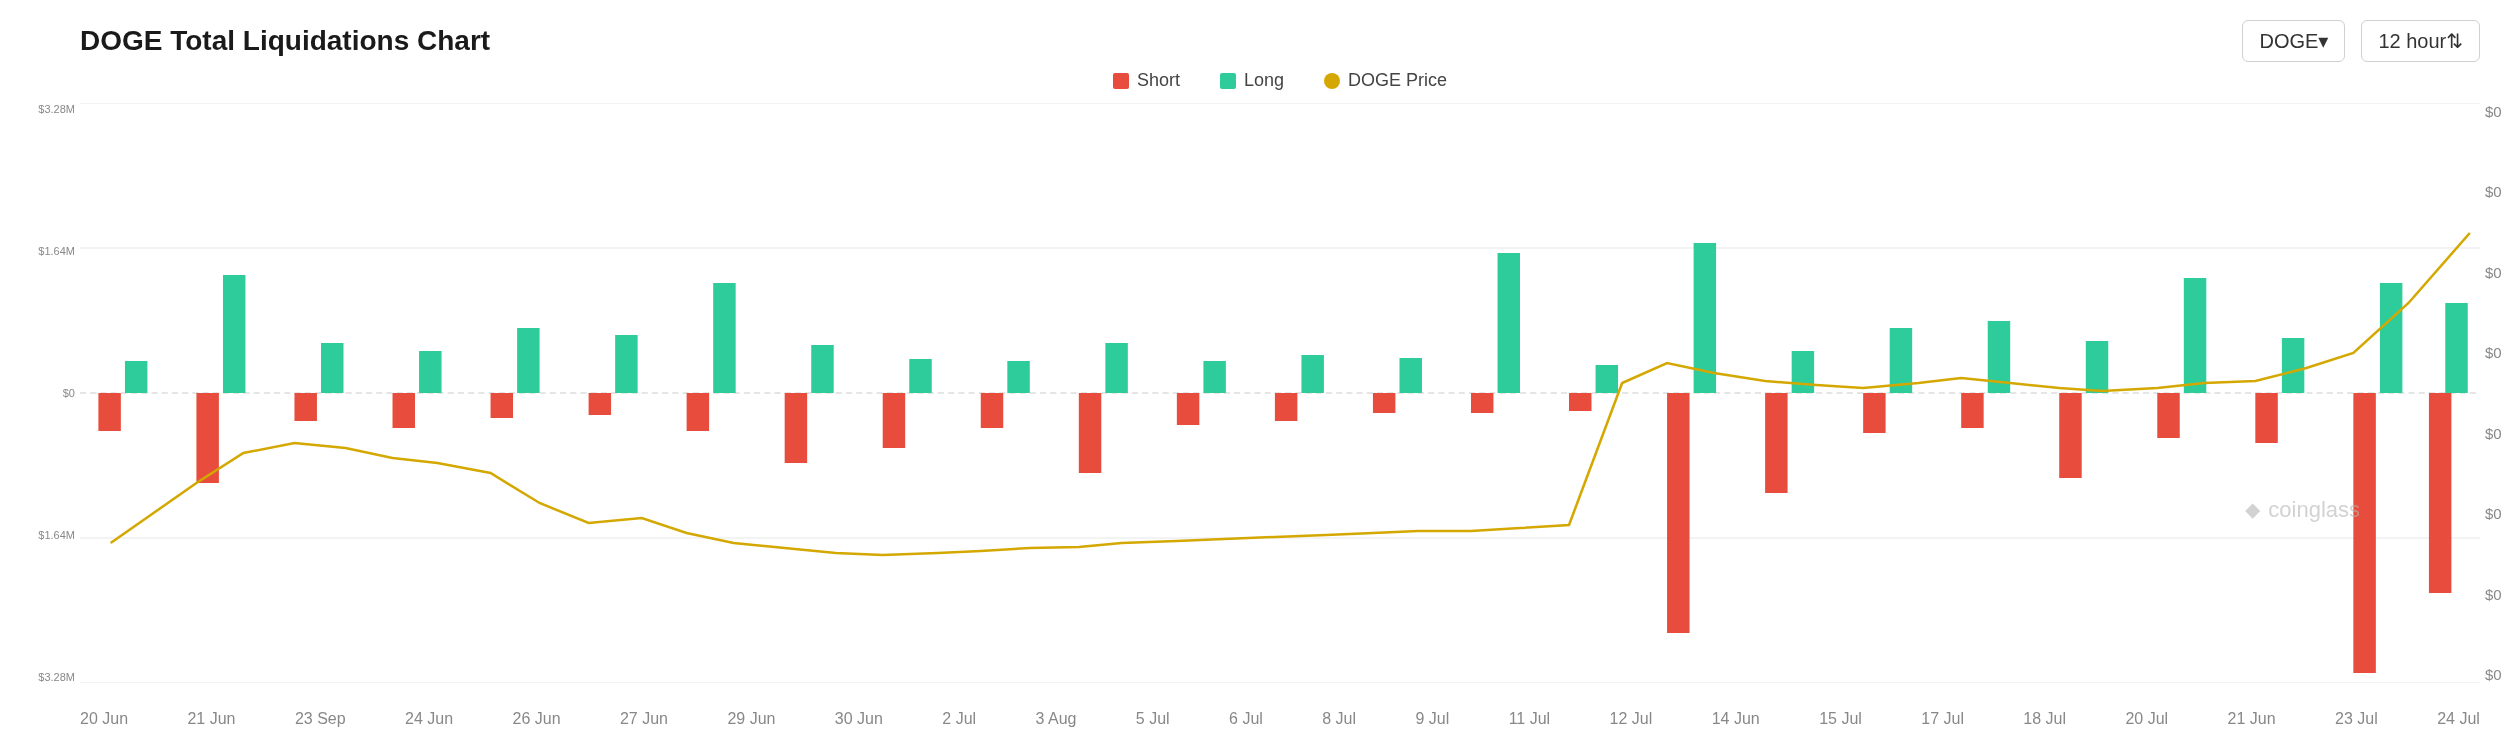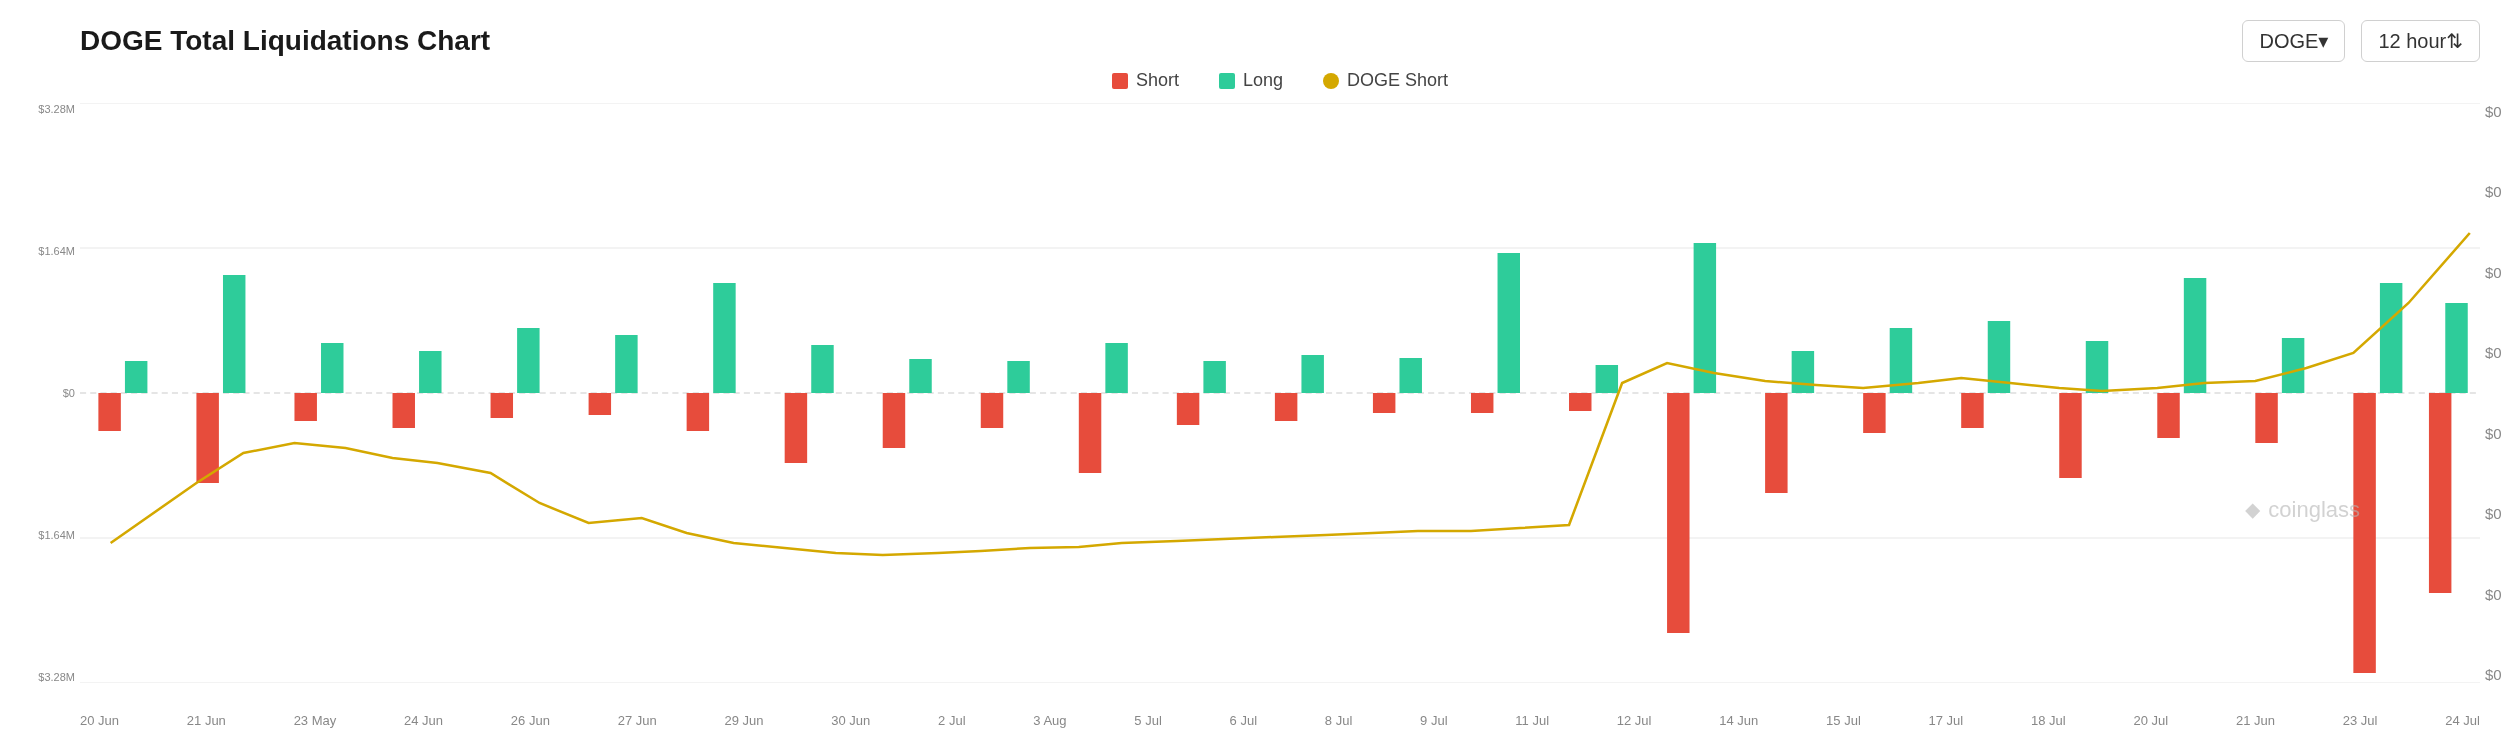--- a/index.html
+++ b/index.html
@@ -95,21 +95,21 @@
       text-align: left;
       width: 55px;
     }
     .x-axis {
       position: absolute;
       bottom: -45px;
       left: 0;
       width: 100%;
       display: flex;
       justify-content: space-between;
-      font-size: 13px;
+      font-size: 16px;
       color: #888;
     }
     .watermark {
       position: absolute;
       bottom: 160px;
       right: 120px;
       font-size: 22px;
       color: rgba(180,180,180,0.6);
       display: flex;
       align-items: center;
@@ -142,21 +142,21 @@
     <div class="legend-item">
       <div class="legend-dot" style="background:#e74c3c;"></div>
       <span>Short</span>
     </div>
     <div class="legend-item">
       <div class="legend-dot" style="background:#2ecc9a;"></div>
       <span>Long</span>
     </div>
     <div class="legend-item">
       <div class="legend-dot" style="background:#d4a800; border-radius:50%;"></div>
-      <span>DOGE Short</span>
+      <span>DOGE Price</span>
     </div>
   </div>
 
   <div class="chart-area">
     <div class="y-axis-left">
       <span>$3.28M</span>
       <span>$1.64M</span>
       <span>$0</span>
       <span>$1.64M</span>
       <span>$3.28M</span>
@@ -308,21 +308,21 @@
     </div>
 
     <div class="watermark">
       <span>⬥</span>
       <span>coinglass</span>
     </div>
 
     <div class="x-axis">
       <span>20 Jun</span>
       <span>21 Jun</span>
-      <span>23 May</span>
+      <span>23 Sep</span>
       <span>24 Jun</span>
       <span>26 Jun</span>
       <span>27 Jun</span>
       <span>29 Jun</span>
       <span>30 Jun</span>
       <span>2 Jul</span>
       <span>3 Aug</span>
       <span>5 Jul</span>
       <span>6 Jul</span>
       <span>8 Jul</span>

